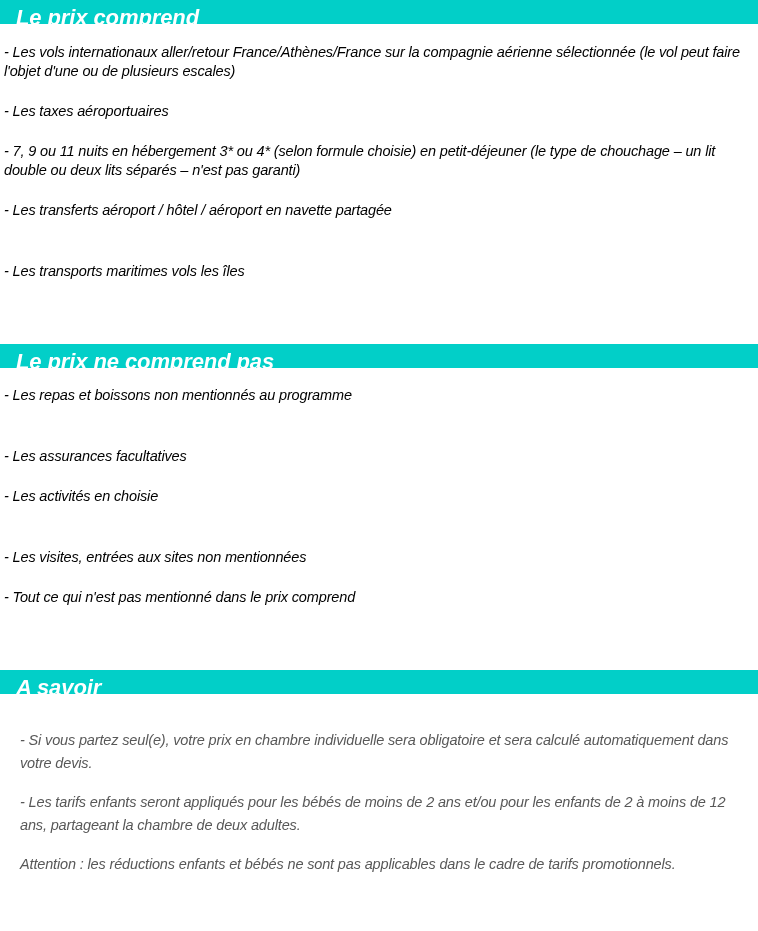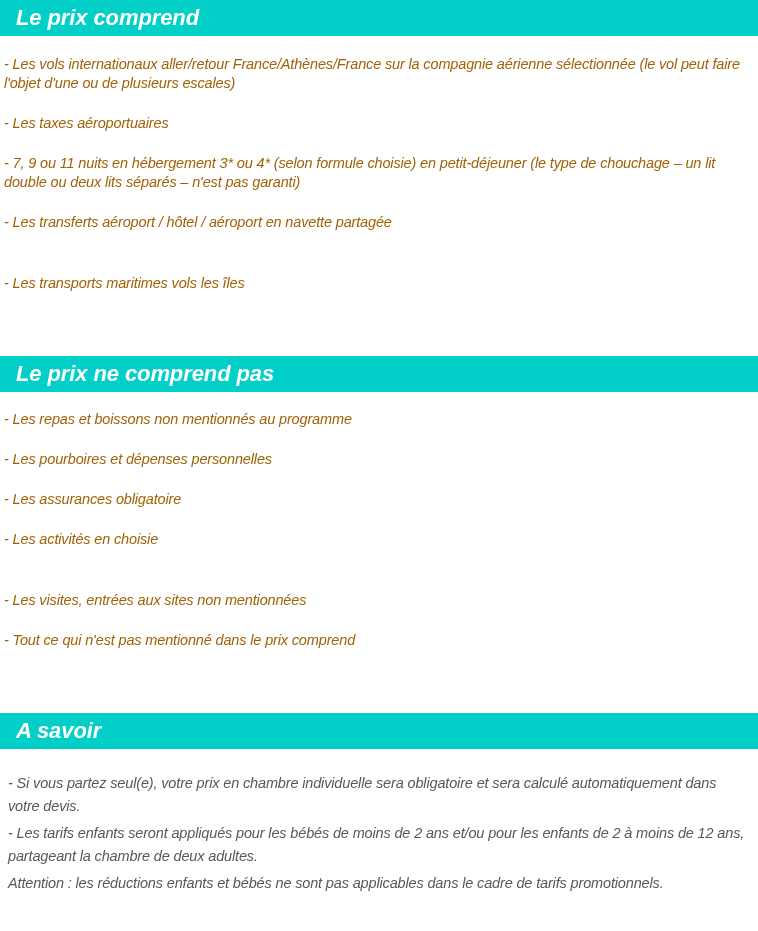--- a/index.html
+++ b/index.html
@@ -19,31 +19,31 @@
     height: 931px;
     background: #ffffff;
   }
   .section-header {
     background: #02cfc8;
     color: #ffffff;
     font-style: italic;
     font-weight: bold;
     font-size: 22px;
     line-height: 36px;
-    height: 36px;
+    height: 24px;
     padding: 0 8px 0 16px;
     letter-spacing: -0.1px;
     white-space: nowrap;
     overflow: hidden;
   }
   .section-body {
     padding: 0 2px 0 2px;
   }
   .bullet {
-    color: #a16207;
+    color: #000000;
     font-style: italic;
     font-size: 14.5px;
     line-height: 19px;
     padding: 0 4px 0 2px;
     margin: 0;
     letter-spacing: -0.15px;
   }
   .gap-2 { height: 21px; }
 
   .spacer-after-sec1 { height: 40px; }
@@ -52,21 +52,21 @@
   .sec1-top { height: 19px; }
   .sec2-top { height: 18px; }
   .sec3-top { height: 19px; }
 
   .note {
     color: #585858;
     font-style: italic;
     font-size: 14.5px;
     line-height: 23px;
     padding: 0 4px 0 2px;
-    margin: 4px;
+    margin: 16px;
     letter-spacing: -0.15px;
   }
 </style>
 </head>
 <body>
 
 <div class="page">
 
   <div>
     <div class="section-header">Le prix comprend</div>
@@ -87,23 +87,22 @@
 
   <div class="spacer-after-sec1"></div>
   <div style="height:23px"></div>
 
   <div>
     <div class="section-header">Le prix ne comprend pas</div>
     <div class="section-body">
       <div class="sec2-top"></div>
       <p class="bullet">- Les repas et boissons non mentionnés au programme</p>
       <div class="gap-2"></div>
-      <p class="bullet">- Les pourboires et dépenses personnelles</p>
       <div class="gap-2"></div>
-      <p class="bullet">- Les assurances obligatoire</p>
+      <p class="bullet">- Les assurances facultatives</p>
       <div class="gap-2"></div>
       <p class="bullet">- Les activités en choisie</p>
       <div class="gap-2"></div>
       <div class="gap-2"></div>
       <p class="bullet">- Les visites, entrées aux sites non mentionnées</p>
       <div class="gap-2"></div>
       <p class="bullet">- Tout ce qui n'est pas mentionné dans le prix comprend</p>
     </div>
   </div>
 

